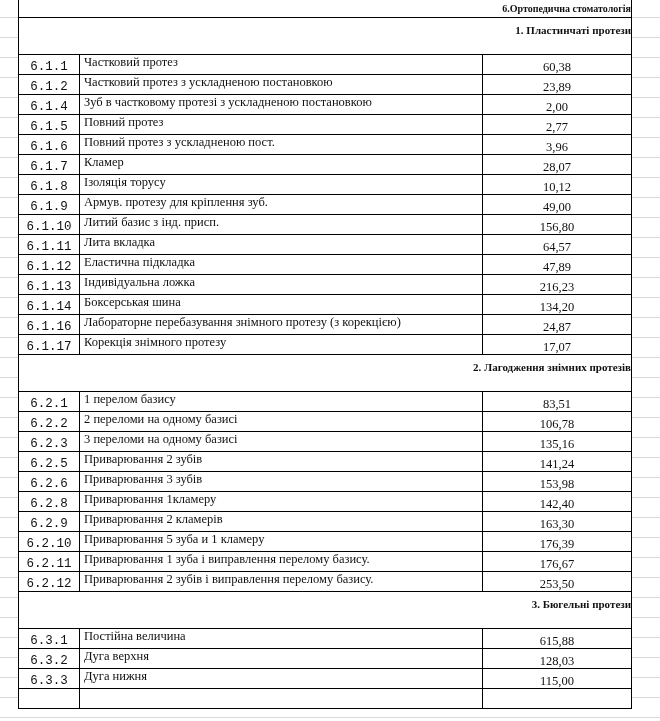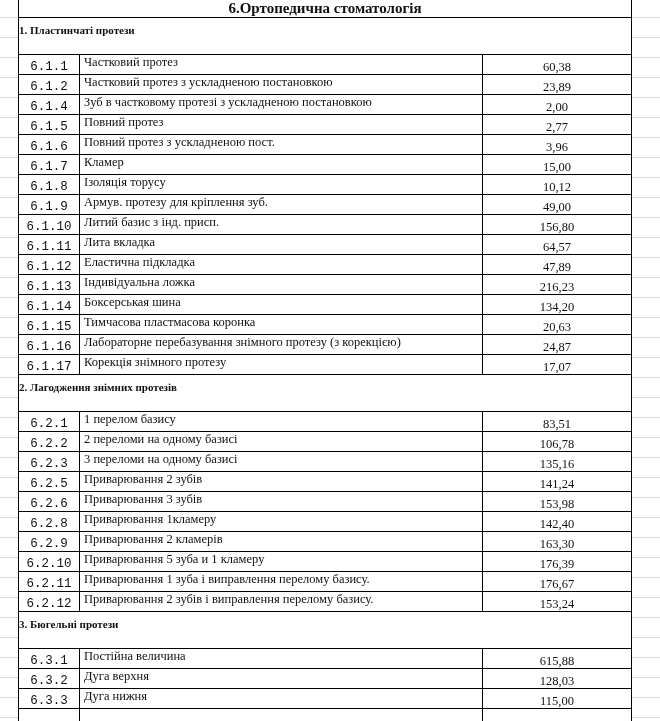--- a/index.html
+++ b/index.html
@@ -61,28 +61,28 @@
       line-height: 1;
       overflow: hidden;
       white-space: nowrap;
     }
     col.c-id { width: 61px; }
     col.c-desc { width: 403px; }
     col.c-val { width: 149px; }
 
     tr.title-row td {
       height: 17px;
-      text-align: center;
+      text-align: right;
       font-weight: bold;
-      font-size: 15px;
+      font-size: 10px;
       vertical-align: middle;
     }
     tr.section-row td {
       height: 18px;
-      text-align: left;
+      text-align: right;
       font-weight: bold;
       font-size: 11px;
       vertical-align: bottom;
       padding-bottom: 18px;
     }
     tr.item-row td {
       height: 18px;
     }
     td.id-cell {
       text-align: center;
@@ -151,21 +151,21 @@
 
   <tr class="item-row">
     <td class="id-cell">6.1.6</td>
     <td class="desc-cell">Повний протез з ускладненою  пост.</td>
     <td class="val-cell">3,96</td>
   </tr>
 
   <tr class="item-row">
     <td class="id-cell">6.1.7</td>
     <td class="desc-cell">Кламер</td>
-    <td class="val-cell">15,00</td>
+    <td class="val-cell">28,07</td>
   </tr>
 
   <tr class="item-row">
     <td class="id-cell">6.1.8</td>
     <td class="desc-cell">Ізоляція торусу</td>
     <td class="val-cell">10,12</td>
   </tr>
 
   <tr class="item-row">
     <td class="id-cell">6.1.9</td>
@@ -196,25 +196,20 @@
     <td class="desc-cell">Індивідуальна ложка</td>
     <td class="val-cell">216,23</td>
   </tr>
 
   <tr class="item-row">
     <td class="id-cell">6.1.14</td>
     <td class="desc-cell">Боксерськая шина</td>
     <td class="val-cell">134,20</td>
   </tr>
 
-  <tr class="item-row">
-    <td class="id-cell">6.1.15</td>
-    <td class="desc-cell">Тимчасова пластмасова коронка</td>
-    <td class="val-cell">20,63</td>
-  </tr>
 
   <tr class="item-row">
     <td class="id-cell">6.1.16</td>
     <td class="desc-cell">Лабораторне перебазування знімного протезу (з корекцією)</td>
     <td class="val-cell">24,87</td>
   </tr>
 
   <tr class="item-row">
     <td class="id-cell">6.1.17</td>
     <td class="desc-cell">Корекція знімного протезу</td>
@@ -277,21 +272,21 @@
 
   <tr class="item-row">
     <td class="id-cell">6.2.11</td>
     <td class="desc-cell">Приварювання 1 зуба і виправлення перелому базису.</td>
     <td class="val-cell">176,67</td>
   </tr>
 
   <tr class="item-row">
     <td class="id-cell">6.2.12</td>
     <td class="desc-cell">Приварювання 2 зубів і виправлення перелому базису.</td>
-    <td class="val-cell">153,24</td>
+    <td class="val-cell">253,50</td>
   </tr>
 
   <tr class="section-row">
     <td colspan="3">3. Бюгельні протези</td>
   </tr>
 
   <tr class="item-row">
     <td class="id-cell">6.3.1</td>
     <td class="desc-cell">Постійна величина</td>
     <td class="val-cell">615,88</td>

